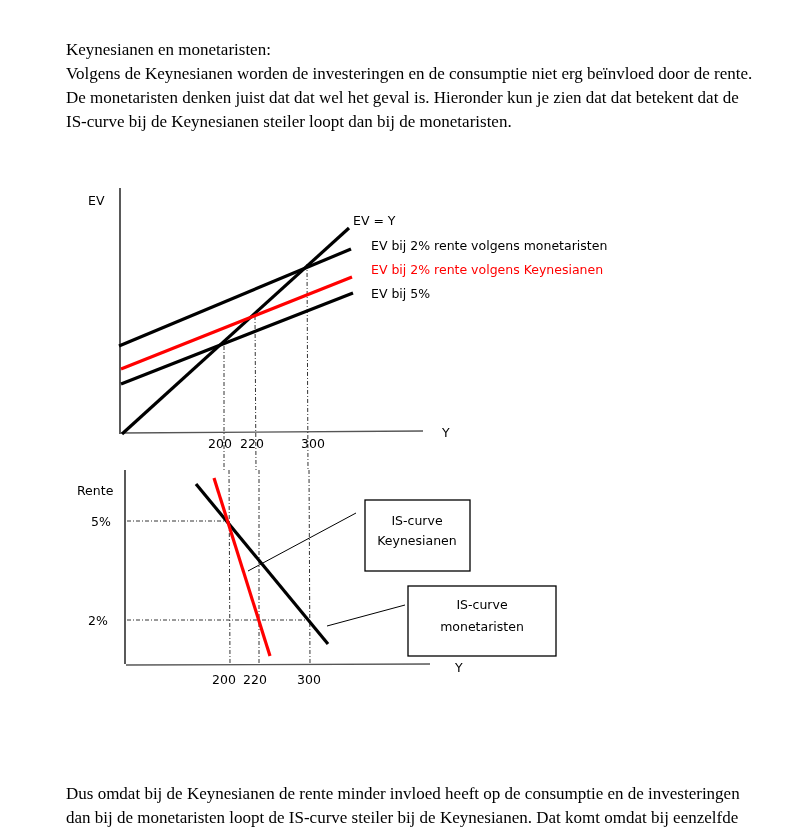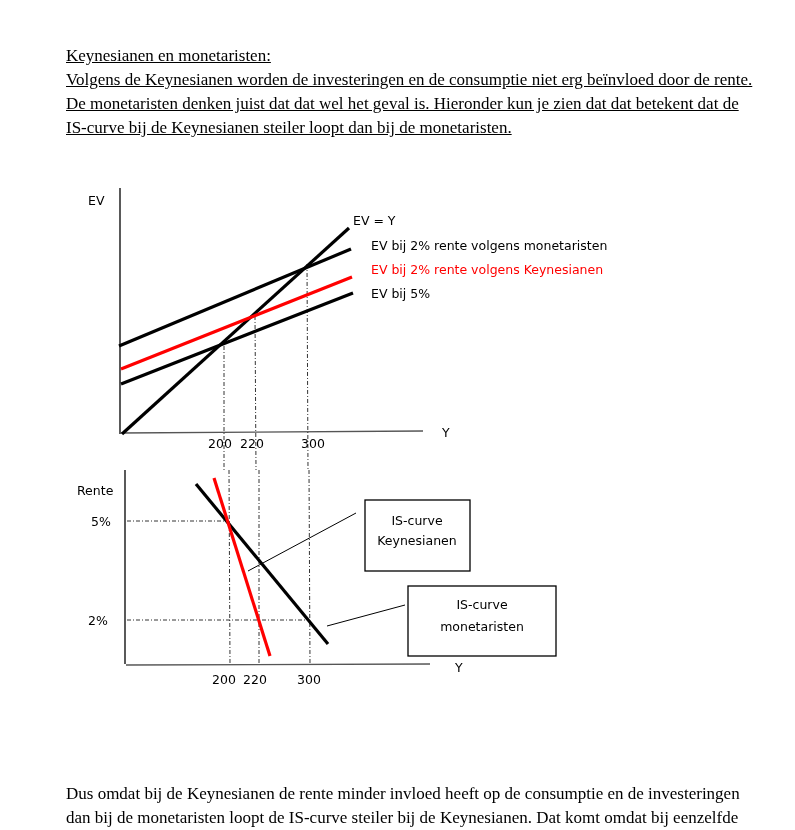--- a/index.html
+++ b/index.html
@@ -3,21 +3,21 @@
 <meta charset="utf-8">
 <style>
   html, body { margin: 0; padding: 0; background: #ffffff; }
   body { width: 795px; height: 830px; position: relative; overflow: hidden; }
   .text-block {
     position: absolute; left: 66px; width: 690px;
     font-family: "Liberation Serif", "DejaVu Serif", serif;
     font-size: 17px; line-height: 24px; color: #000;
   }
   .text-block p { margin: 0; }
-  #intro { top: 44px; text-decoration: underline; }
+  #intro { top: 38px; }
   #outro { top: 742px; margin-top: 40px; }
   svg#diagram { position: absolute; left: 0; top: 0; }
   svg text { font-family: "DejaVu Sans", "Liberation Sans", sans-serif; font-size: 12.5px; }
 </style>
 </head>
 <body>
 
 <div class="text-block" id="intro">
   <p>Keynesianen en monetaristen:</p>
   <p>Volgens de Keynesianen worden de investeringen en de consumptie niet erg beïnvloed door de rente. De monetaristen denken juist dat dat wel het geval is. Hieronder kun je zien dat dat betekent dat de IS-curve bij de Keynesianen steiler loopt dan bij de monetaristen.</p>

